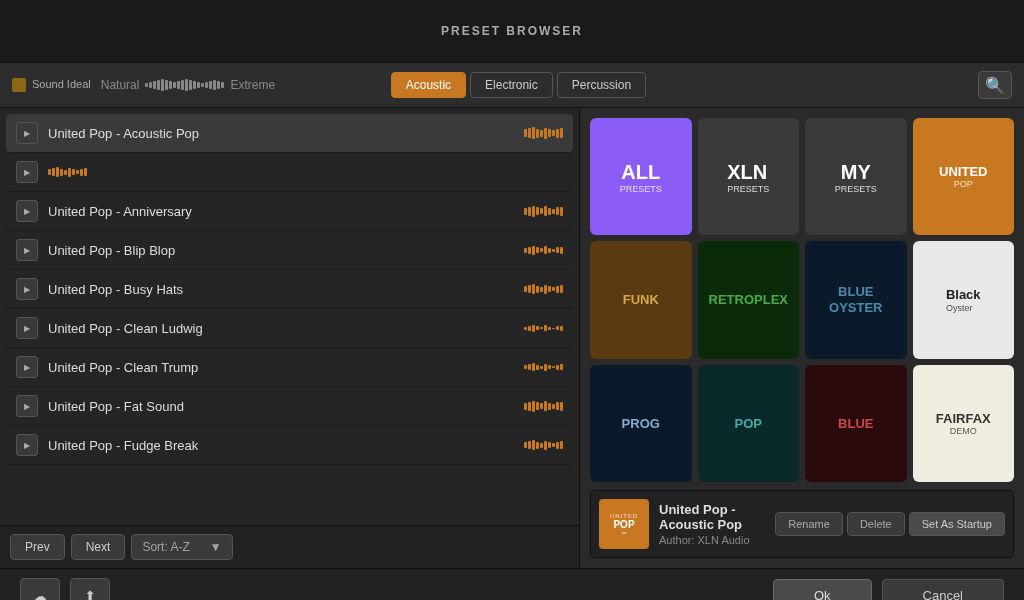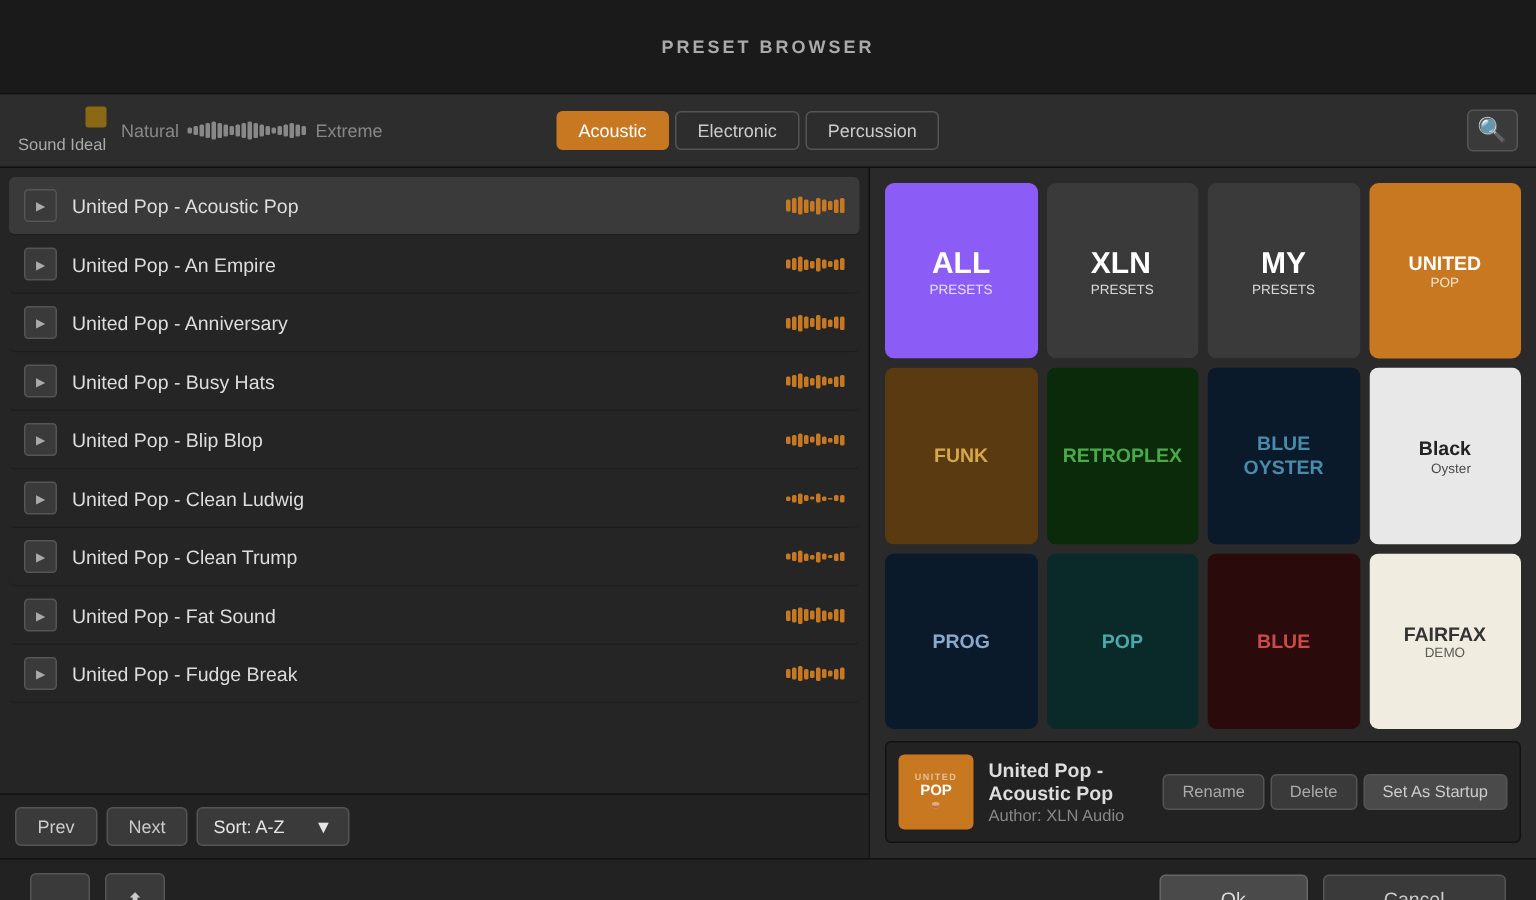--- a/index.html
+++ b/index.html
@@ -29,25 +29,24 @@
       background: #2d2d2d;
       display: flex;
       align-items: center;
       padding: 8px 12px;
       gap: 10px;
       border-bottom: 1px solid #111;
     }
 
     .sound-ideal {
       display: flex;
-      align-items: flex-end;
+      align-items: flex-start;
       gap: 6px;
       font-size: 11px;
       color: #aaa;
-      flex-direction: column;
     }
 
     .sound-ideal-box {
       width: 14px;
       height: 14px;
       background: #8B6914;
       border-radius: 2px;
     }
 
     .slider-container {
@@ -214,21 +213,21 @@
     }
 
     .sort-select {
       display: flex;
       align-items: flex-end;
       background: #3a3a3a;
       border: 1px solid #555;
       border-radius: 4px;
       padding: 5px 10px;
       font-size: 12px;
-      color: #e5e5e5;
+      color: #a3a3a3;
       cursor: pointer;
       gap: 20px;
     }
 
     
     .right-panel {
       flex: 1;
       display: flex;
       flex-direction: column;
       background: #2a2a2a;
@@ -434,21 +433,20 @@
             <span class="meter-bar" style="height: 7px;"></span>
             <span class="meter-bar" style="height: 11px;"></span>
             <span class="meter-bar" style="height: 8px;"></span>
             <span class="meter-bar" style="height: 6px;"></span>
             <span class="meter-bar" style="height: 9px;"></span>
             <span class="meter-bar" style="height: 10px;"></span>
           </div>
         </div>
         <div class="preset-item">
           <div class="play-btn"></div>
-          <span class="preset-name">United Pop - An Empire</span>
           <div class="preset-meter">
             <span class="meter-bar" style="height: 6px;"></span>
             <span class="meter-bar" style="height: 8px;"></span>
             <span class="meter-bar" style="height: 10px;"></span>
             <span class="meter-bar" style="height: 7px;"></span>
             <span class="meter-bar" style="height: 5px;"></span>
             <span class="meter-bar" style="height: 9px;"></span>
             <span class="meter-bar" style="height: 6px;"></span>
             <span class="meter-bar" style="height: 4px;"></span>
             <span class="meter-bar" style="height: 7px;"></span>
@@ -466,48 +464,48 @@
             <span class="meter-bar" style="height: 6px;"></span>
             <span class="meter-bar" style="height: 10px;"></span>
             <span class="meter-bar" style="height: 7px;"></span>
             <span class="meter-bar" style="height: 5px;"></span>
             <span class="meter-bar" style="height: 8px;"></span>
             <span class="meter-bar" style="height: 9px;"></span>
           </div>
         </div>
         <div class="preset-item">
           <div class="play-btn"></div>
+          <span class="preset-name">United Pop - Blip Blop</span>
+          <div class="preset-meter">
+            <span class="meter-bar" style="height: 5px;"></span>
+            <span class="meter-bar" style="height: 7px;"></span>
+            <span class="meter-bar" style="height: 9px;"></span>
+            <span class="meter-bar" style="height: 6px;"></span>
+            <span class="meter-bar" style="height: 4px;"></span>
+            <span class="meter-bar" style="height: 8px;"></span>
+            <span class="meter-bar" style="height: 5px;"></span>
+            <span class="meter-bar" style="height: 3px;"></span>
+            <span class="meter-bar" style="height: 6px;"></span>
+            <span class="meter-bar" style="height: 7px;"></span>
+          </div>
+        </div>
+        <div class="preset-item">
+          <div class="play-btn"></div>
           <span class="preset-name">United Pop - Busy Hats</span>
           <div class="preset-meter">
             <span class="meter-bar" style="height: 6px;"></span>
             <span class="meter-bar" style="height: 8px;"></span>
             <span class="meter-bar" style="height: 10px;"></span>
             <span class="meter-bar" style="height: 7px;"></span>
             <span class="meter-bar" style="height: 5px;"></span>
             <span class="meter-bar" style="height: 9px;"></span>
             <span class="meter-bar" style="height: 6px;"></span>
             <span class="meter-bar" style="height: 4px;"></span>
             <span class="meter-bar" style="height: 7px;"></span>
             <span class="meter-bar" style="height: 8px;"></span>
-          </div>
-        </div>
-        <div class="preset-item">
-          <div class="play-btn"></div>
-          <span class="preset-name">United Pop - Blip Blop</span>
-          <div class="preset-meter">
-            <span class="meter-bar" style="height: 5px;"></span>
-            <span class="meter-bar" style="height: 7px;"></span>
-            <span class="meter-bar" style="height: 9px;"></span>
-            <span class="meter-bar" style="height: 6px;"></span>
-            <span class="meter-bar" style="height: 4px;"></span>
-            <span class="meter-bar" style="height: 8px;"></span>
-            <span class="meter-bar" style="height: 5px;"></span>
-            <span class="meter-bar" style="height: 3px;"></span>
-            <span class="meter-bar" style="height: 6px;"></span>
-            <span class="meter-bar" style="height: 7px;"></span>
           </div>
         </div>
         <div class="preset-item">
           <div class="play-btn"></div>
           <span class="preset-name">United Pop - Clean Ludwig</span>
           <div class="preset-meter">
             <span class="meter-bar" style="height: 3px;"></span>
             <span class="meter-bar" style="height: 5px;"></span>
             <span class="meter-bar" style="height: 7px;"></span>
             <span class="meter-bar" style="height: 4px;"></span>
@@ -617,21 +615,21 @@
             <div style="font-size: 9px; color: rgb(74, 170, 74); opacity: 0.8;"></div>
           </div>
         </div>
         <div class="kit-item" style="background: rgb(10, 26, 42);">
           <div style="text-align: center; padding: 8px 4px;">
             <div style="font-size: 13px; font-weight: bold; color: rgb(74, 138, 170); line-height: 1.2;">BLUE OYSTER</div>
             <div style="font-size: 9px; color: rgb(74, 138, 170); opacity: 0.8;"></div>
           </div>
         </div>
         <div class="kit-item" style="background: rgb(232, 232, 232);">
-          <div style="text-align: right; padding: 8px 4px;">
+          <div style="text-align: left; padding: 8px 4px;">
             <div style="font-size: 13px; font-weight: bold; color: rgb(34, 34, 34); line-height: 1.2;">Black</div>
             <div style="font-size: 9px; color: rgb(34, 34, 34); opacity: 0.8;">Oyster</div>
           </div>
         </div>
         <div class="kit-item" style="background: rgb(10, 26, 42);">
           <div style="text-align: center; padding: 8px 4px;">
             <div style="font-size: 13px; font-weight: bold; color: rgb(138, 170, 204); line-height: 1.2;">PROG</div>
             <div style="font-size: 9px; color: rgb(138, 170, 204); opacity: 0.8;"></div>
           </div>
         </div>

